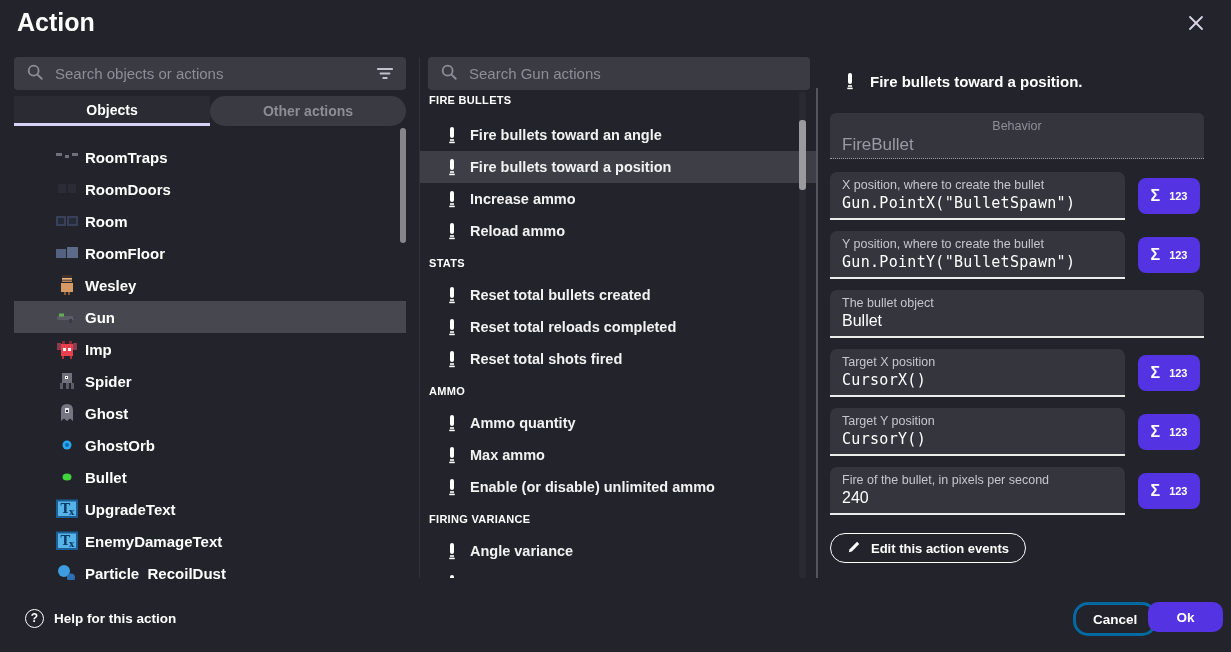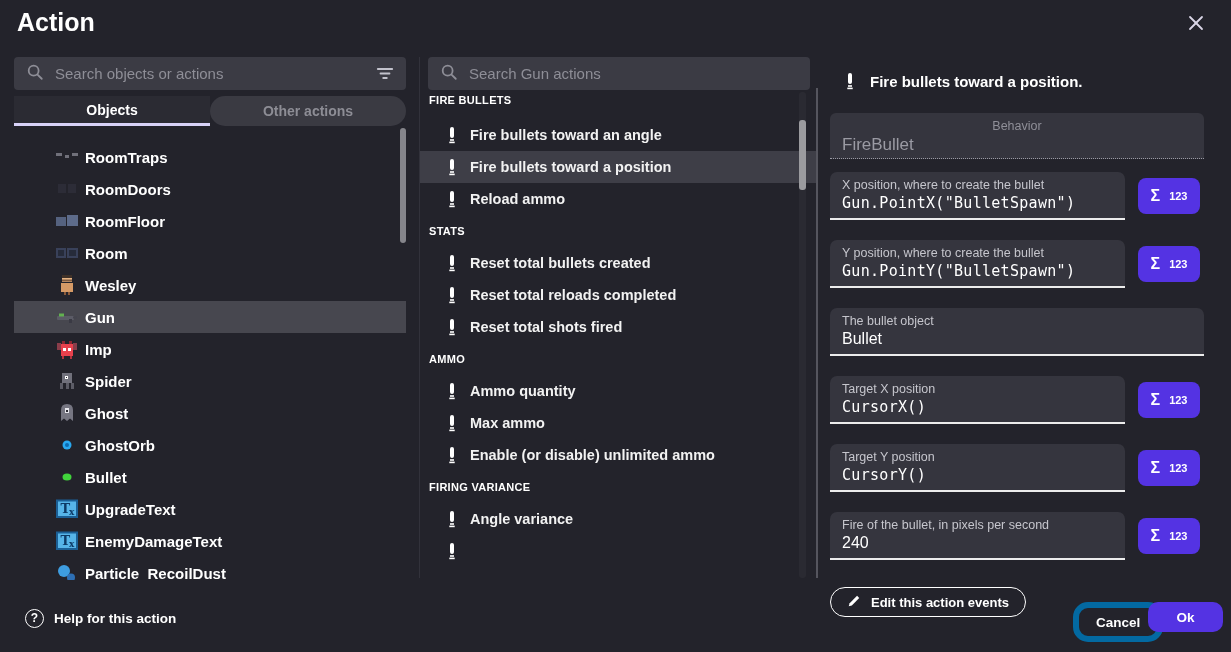--- a/index.html
+++ b/index.html
@@ -53,21 +53,21 @@
   
   .desc-row { position:absolute; left:845px; top:70px; height:22px; display:flex; align-items:center; gap:15px; }
   .desc-text { color:#ffffff; font-size:15px; font-weight:bold; }
 
   .fields { position:absolute; left:830px; top:113px; width:374px; }
   .behavior-box { height:46px; background:#35353e; border-bottom:1px dotted #9a9aa4;
                   border-radius:6px 6px 0 0; padding:6px 12px 0; margin-bottom:13px; }
   .behavior-label { font-size:12.5px; color:#8f8f98;text-align:center; }
   .behavior-value { font-size:17px; color:#9a9aa3; margin-top:2px; }
 
-  .field-row { display:flex; gap:13px; margin-bottom:20px; }
+  .field-row { display:flex; gap:13px; margin-bottom:11px; }
   .field-box { width:295px; height:48px; background:#35353e; border-bottom:2px solid #ececec;
                border-radius:7px 7px 0 0; padding:6px 12px 0; cursor:text; }
   .field-box.full { width:374px; }
   .field-label { font-size:12.5px; color:#c6c6cd; white-space:nowrap; }
   .field-value { font-size:16px; color:#ffffff; margin-top:2px; white-space:nowrap; }
   .field-value.mono { font-family:"DejaVu Sans Mono", monospace; font-size:15px; letter-spacing:.3px; }
 
   .expr-btn { width:62px; height:36px; margin-top:6px; background:#5433e3; border:none; border-radius:8px;
               display:flex; align-items:center; justify-content:center; gap:9px; color:#ffffff; cursor:pointer; }
   .expr-sigma { font-size:16px; font-weight:bold; }
@@ -75,22 +75,22 @@
 
   .edit-btn { margin-top:7px; height:30px; display:inline-flex; align-items:center; gap:10px;
               padding:0 16px; background:transparent; border:1px solid #ffffff; border-radius:15px;
               color:#ffffff; font-family:inherit; font-size:13px; font-weight:bold; cursor:pointer; }
 
   
   .help-row { position:absolute; left:25px; top:605px; height:26px; display:flex; align-items:center; gap:10px; cursor:pointer; }
   .help-ic { width:19px; height:19px; border:1.5px solid #ffffff; border-radius:50%; color:#ffffff;
              font-size:12px; font-weight:bold; display:flex; align-items:center; justify-content:center; }
   .help-label { color:#ffffff; font-size:13.5px; font-weight:bold; }
-  .cancel-btn { position:absolute; left:1073px; top:602px; height:40px; padding:0 17px; background:transparent;
-                border:6px solid #0369a1; border-radius:15px; color:#ffffff; font-family:inherit;
+  .cancel-btn { position:absolute; left:1073px; top:602px; height:34px; padding:0 17px; background:transparent;
+                border:3px solid #0369a1; border-radius:15px; color:#ffffff; font-family:inherit;
                 font-size:13.5px; font-weight:bold; cursor:pointer; }
   .ok-btn { position:absolute; left:1148px; top:602px; width:75px; height:30px; background:#5433e3; border:none;
             border-radius:10px; color:#ffffff; font-family:inherit; font-size:13.5px; font-weight:bold; cursor:pointer; }
 </style>
 </head>
 <body>
 
 <div class="stage">
 
   <div class="dlg-title">Action</div>
@@ -158,34 +158,34 @@
           <svg viewBox="0 0 22 22">
             <rect x="2" y="6" width="8" height="9" fill="#2c2c37"></rect>
             <rect x="12" y="6" width="8" height="9" fill="#2c2c37"></rect>
           </svg>
         </span>
         <span class="obj-label">RoomDoors</span>
       </div>
       <div class="obj-row">
         <span class="obj-icon">
           <svg viewBox="0 0 22 22">
+            <rect x="1" y="7" width="8" height="8" fill="#262b3a" stroke="#39415a" stroke-width="2"></rect>
+            <rect x="12" y="7" width="9" height="8" fill="#262b3a" stroke="#39415a" stroke-width="2"></rect>
+          </svg>
+        </span>
+        <span class="obj-label">Room</span>
+      </div>
+      <div class="obj-row">
+        <span class="obj-icon">
+          <svg viewBox="0 0 22 22">
             <rect x="0" y="7" width="10" height="9" fill="#55627f"></rect>
             <rect x="11" y="5" width="11" height="11" fill="#5d6b8a"></rect>
           </svg>
         </span>
         <span class="obj-label">RoomFloor</span>
-      </div>
-      <div class="obj-row">
-        <span class="obj-icon">
-          <svg viewBox="0 0 22 22">
-            <rect x="1" y="7" width="8" height="8" fill="#262b3a" stroke="#39415a" stroke-width="2"></rect>
-            <rect x="12" y="7" width="9" height="8" fill="#262b3a" stroke="#39415a" stroke-width="2"></rect>
-          </svg>
-        </span>
-        <span class="obj-label">Room</span>
       </div>
       <div class="obj-row">
         <span class="obj-icon">
           <svg viewBox="0 0 22 22">
             <rect x="6" y="1" width="10" height="3" fill="#3f3128"></rect>
             <rect x="6" y="4" width="10" height="4" fill="#e8b584"></rect>
             <rect x="6" y="5.5" width="10" height="2" fill="#7e5b40"></rect>
             <rect x="5" y="9" width="12" height="9" fill="#d59a66"></rect>
             <rect x="8" y="18" width="2" height="3" fill="#8a5a3a"></rect>
             <rect x="12" y="18" width="2" height="3" fill="#8a5a3a"></rect>
@@ -308,20 +308,30 @@
       </div>
       <div class="action-row selected">
         <span class="action-ic">
           <svg width="10" height="18" viewBox="0 0 10 18">
             <rect x="3" y="1" width="4" height="11" rx="2" fill="#ffffff"></rect>
             <rect x="3" y="13.2" width="4" height="1.6" fill="#ffffff"></rect>
             <rect x="2.3" y="15.6" width="5.4" height="1.6" fill="#ffffff"></rect>
           </svg>
         </span>
         <span class="action-label">Fire bullets toward a position</span>
+      </div>
+      <div class="action-row">
+        <span class="action-ic">
+          <svg width="10" height="18" viewBox="0 0 10 18">
+            <rect x="3" y="1" width="4" height="11" rx="2" fill="#ffffff"></rect>
+            <rect x="3" y="13.2" width="4" height="1.6" fill="#ffffff"></rect>
+            <rect x="2.3" y="15.6" width="5.4" height="1.6" fill="#ffffff"></rect>
+          </svg>
+        </span>
+        <span class="action-label">Increase ammo</span>
       </div>
       <div class="action-row">
         <span class="action-ic">
           <svg width="10" height="18" viewBox="0 0 10 18">
             <rect x="3" y="1" width="4" height="11" rx="2" fill="#ffffff"></rect>
             <rect x="3" y="13.2" width="4" height="1.6" fill="#ffffff"></rect>
             <rect x="2.3" y="15.6" width="5.4" height="1.6" fill="#ffffff"></rect>
           </svg>
         </span>
         <span class="action-label">Reload ammo</span>

